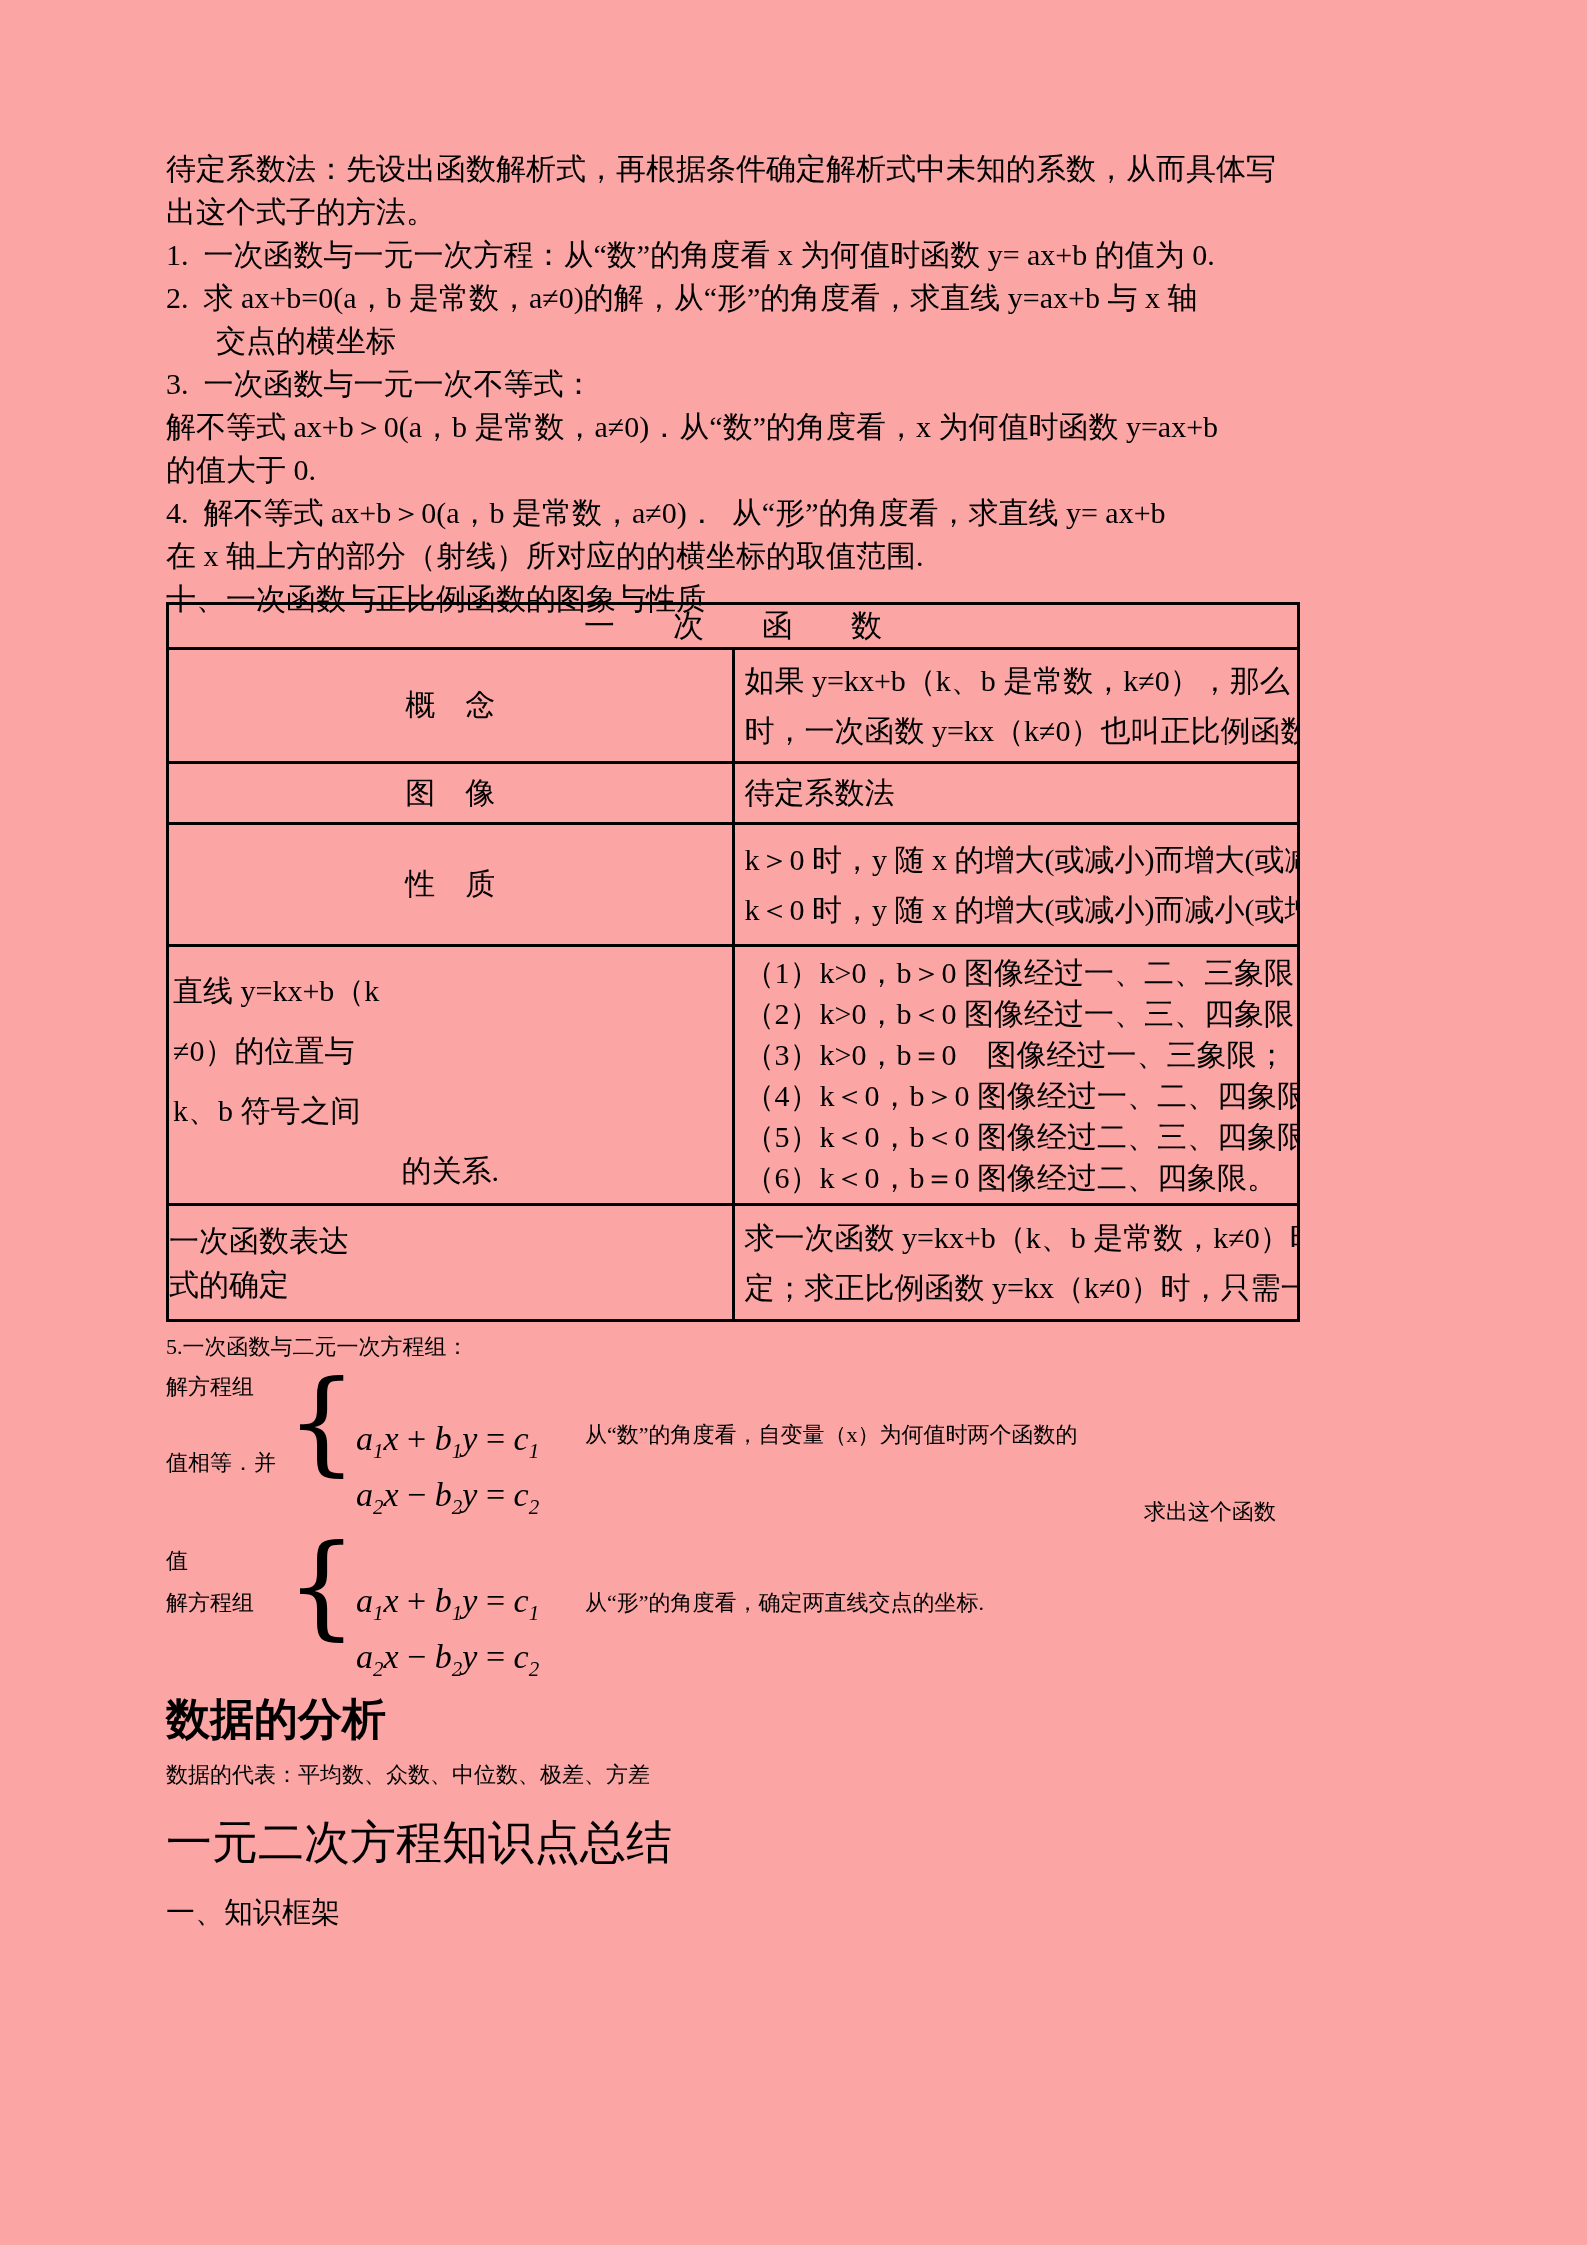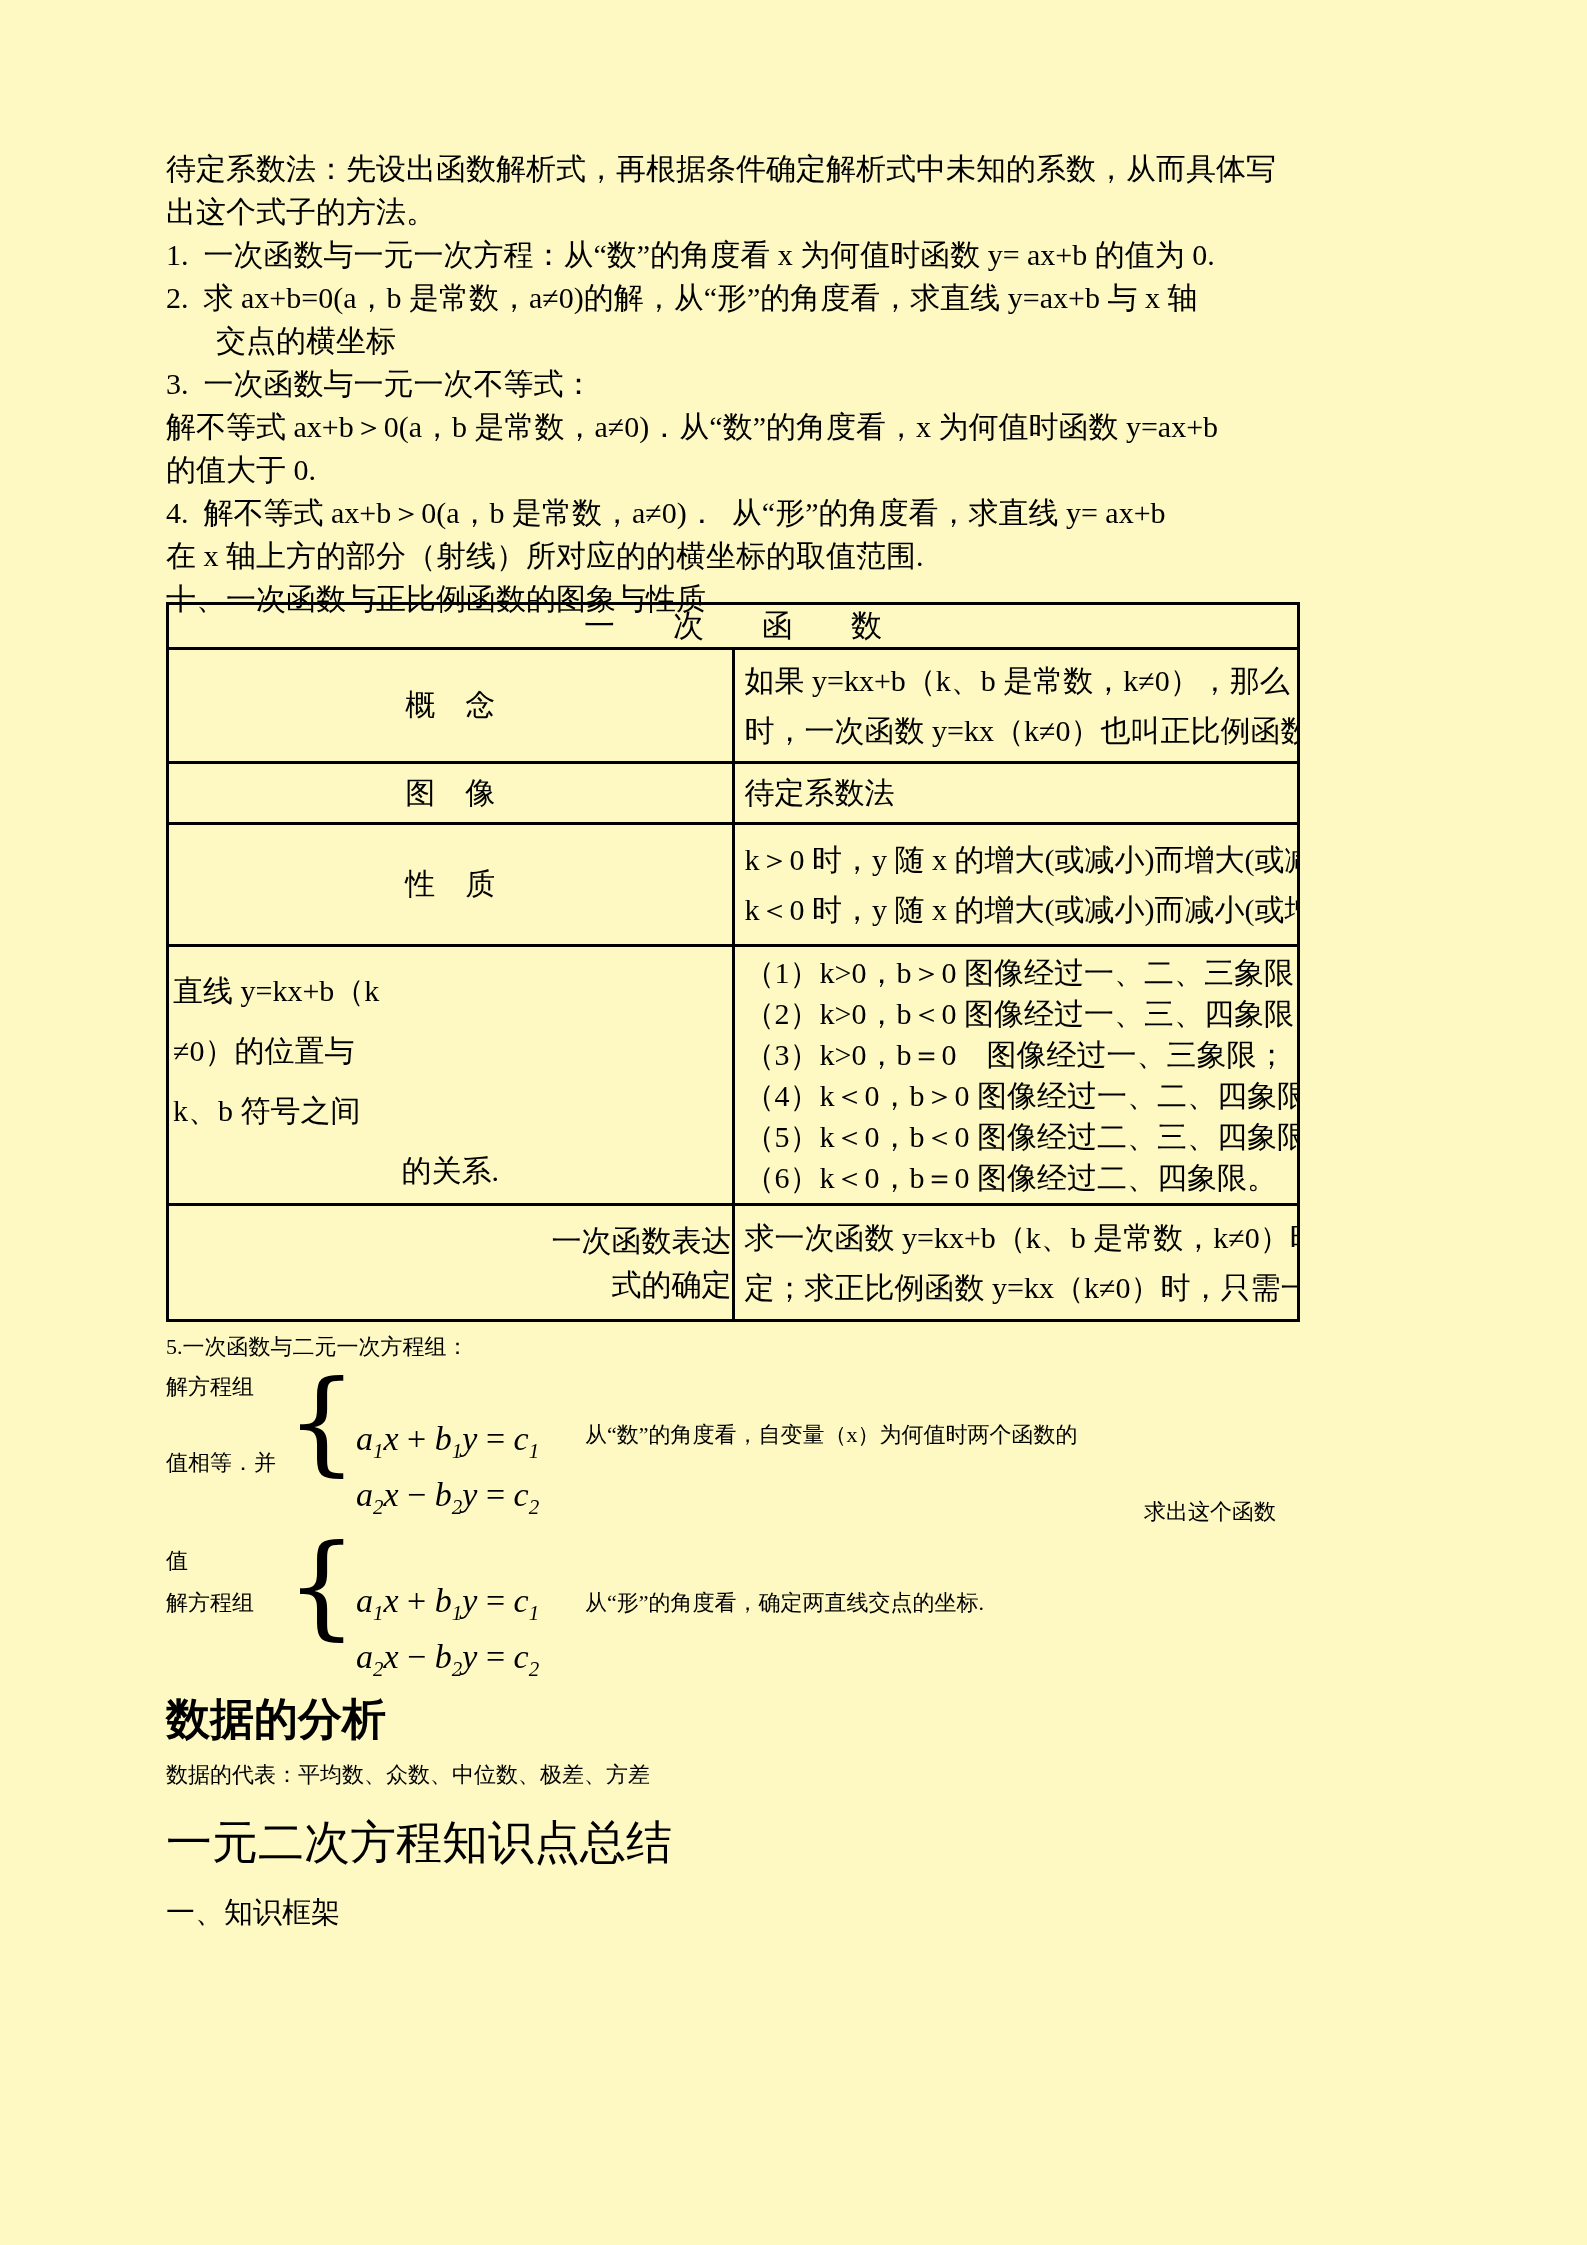--- a/index.html
+++ b/index.html
@@ -1,21 +1,21 @@
 <!DOCTYPE html>
 <html><head>
 <meta charset="utf-8">
 <style>
   html,body{margin:0;padding:0;}
   body{
     width:1587px;height:2245px;background:#ffffff;color:#000;
     font-family:"Liberation Serif","DejaVu Serif",serif;
     position:relative;overflow:hidden;
   }
-  .page{position:absolute;left:0;top:0;width:1587px;height:2245px;background:#fef9c3;}
+  .page{position:absolute;left:0;top:0;width:1587px;height:2245px;background:#fca5a5;}
 
   
   .intro{position:absolute;left:166px;top:147px;width:1300px;font-size:30px;}
   .intro .ln{height:43px;line-height:43px;white-space:pre;}
   .intro .ind{padding-left:50px;}
 
   
   .tbl{position:absolute;left:166px;top:602px;width:1134px;border-collapse:collapse;table-layout:fixed;font-size:30px;}
   .tbl td{border:3px solid #000;vertical-align:middle;padding:0;overflow:hidden;}
   .tbl .hdr td{height:38px;text-align:center;font-size:31px;letter-spacing:58px;padding-left:58px;margin-top:44px;}
@@ -23,21 +23,21 @@
   .tbl .con{padding:4px 0 4px 10px;}
   .cl{line-height:50px;white-space:pre;}
   .r-concept td{height:103px;}
   .r-graph td{height:40px;}
   .r-prop td{height:111px;}
   .r-pos td{height:248px;}
   .r-det td{height:105px;}
   .r-pos .cl{line-height:41px;}
   .labLines .ll{line-height:48px;white-space:pre;text-align:left;padding-left:4px;margin-top:12px;}
   .labLines .llc{text-align:center;padding-left:0;}
-  .labC .ll{line-height:44px;text-align:right;white-space:pre;}
+  .labC .ll{line-height:44px;text-align:left;white-space:pre;}
 
   
   .abs{position:absolute;white-space:pre;}
   .t30{font-size:22px;}
   .eq{font-size:34px;font-style:italic;}
   .eq sub{font-size:21px;}
   .eq .rm{font-style:normal;}
   .brace{font-size:112px;line-height:112px;font-family:"DejaVu Serif",serif;font-weight:200;}
   .h-data{font-family:"Liberation Sans","DejaVu Sans",sans-serif;font-weight:bold;font-size:44px;}
   .h-quad{font-size:46px;}

